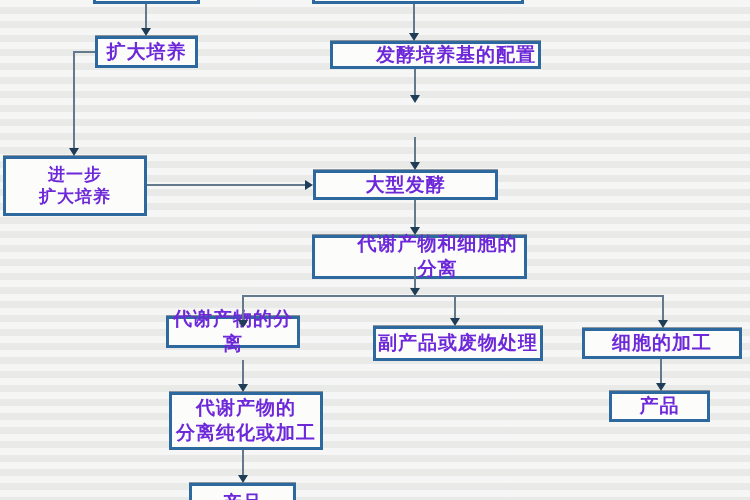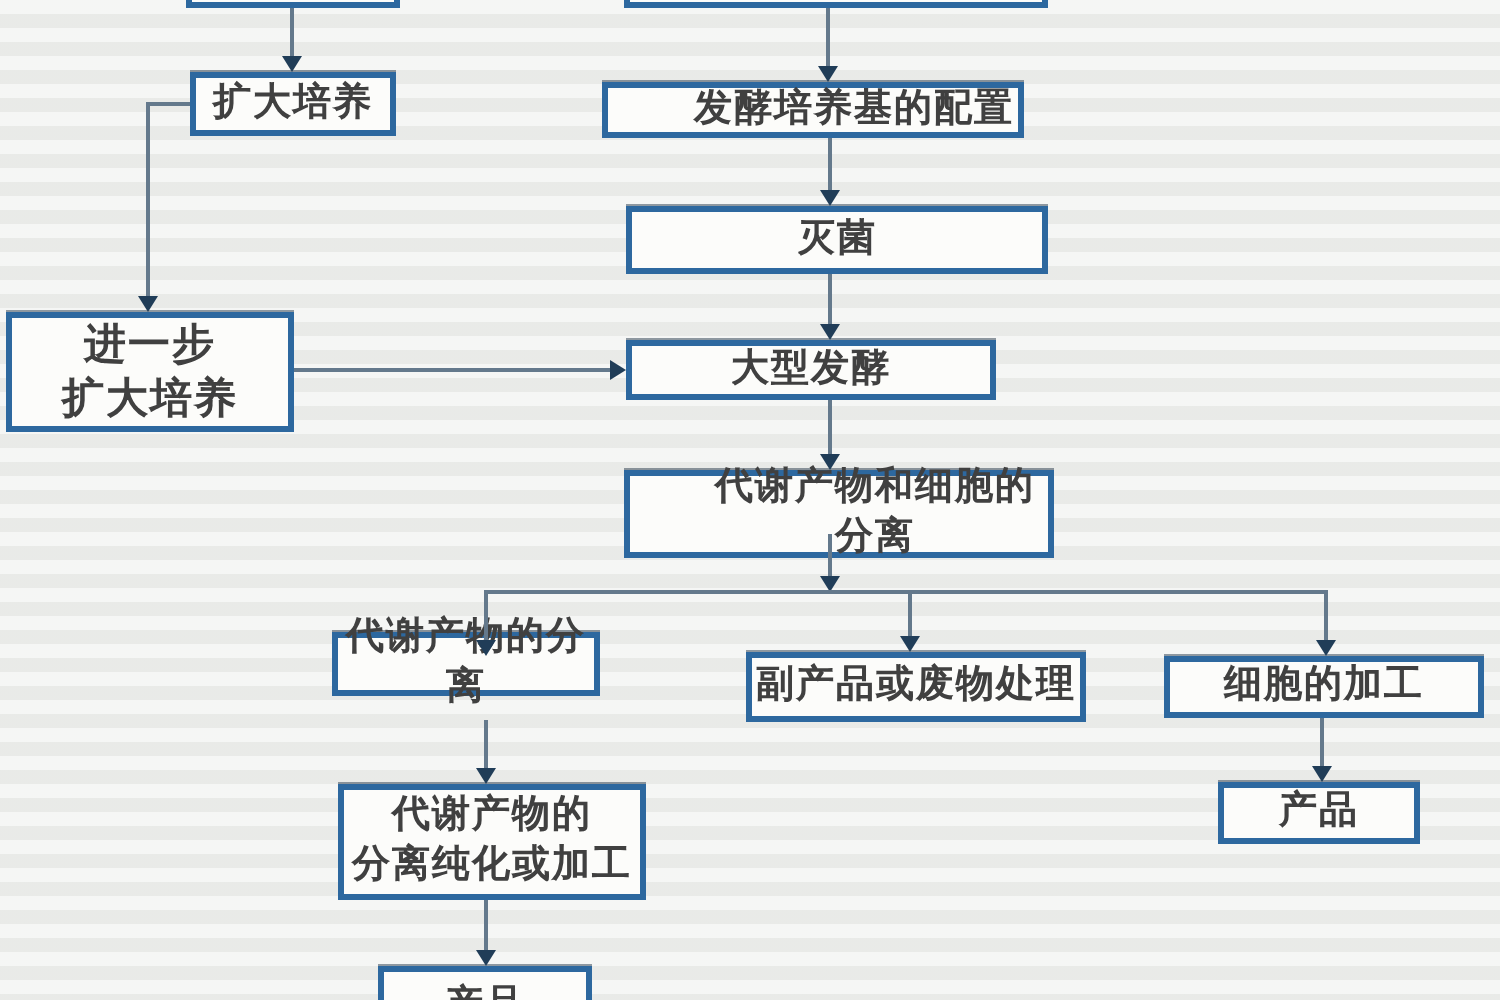--- a/index.html
+++ b/index.html
@@ -11,25 +11,25 @@
     position:relative;width:750px;height:500px;overflow:hidden;
     background:#eff0ee;
     background-image:repeating-linear-gradient(to bottom,
       rgba(255,255,255,0.40) 0px, rgba(255,255,255,0.40) 7px,
       rgba(180,184,178,0.10) 7px, rgba(180,184,178,0.10) 14px);
   }
   .node{
     position:absolute;box-sizing:border-box;
     background:#fcfcfa;border:3px solid #2d689f;
     display:flex;flex-direction:column;align-items:center;justify-content:center;
-    font-weight:700;font-size:19px;color:#404040;
+    font-weight:700;font-size:19px;color:#6d28d9;
     letter-spacing:1px;line-height:1.3;text-align:center;
     box-shadow:0 -1px 0 0 rgba(18,38,58,0.45);
   }
-  .node.big{font-size:21px;}
+  .node.big{font-size:17px;}
   .vline{position:absolute;width:2px;background:#64798c;}
   .hline{position:absolute;height:2px;background:#64798c;}
   .head-down{
     position:absolute;width:0;height:0;
     border-left:5px solid transparent;border-right:5px solid transparent;
     border-top:8px solid #203d58;
   }
   .head-right{
     position:absolute;width:0;height:0;
     border-top:5px solid transparent;border-bottom:5px solid transparent;
@@ -46,27 +46,24 @@
 
   <div class="node" style="left:95px;top:36px;width:103px;height:32px;">
     <span>扩大培养</span>
   </div>
 
   <div class="node big" style="left:3px;top:156px;width:144px;height:60px;">
     <span>进一步</span>
     <span>扩大培养</span>
   </div>
 
-  <div class="node" style="left:301px;top:41px;width:211px;height:28px;padding-left:41px;">
+  <div class="node" style="left:330px;top:41px;width:211px;height:28px;padding-left:41px;">
     <span>发酵培养基的配置</span>
   </div>
 
-  <div class="node" style="left:313px;top:103px;width:211px;height:34px;">
-    <span>灭菌</span>
-  </div>
 
   <div class="node" style="left:313px;top:170px;width:185px;height:30px;">
     <span>大型发酵</span>
   </div>
 
   <div class="node" style="left:312px;top:235px;width:215px;height:44px;padding-left:36px;">
     <span>代谢产物和细胞的分离</span>
   </div>
 
   <div class="node" style="left:166px;top:316px;width:134px;height:32px;">

